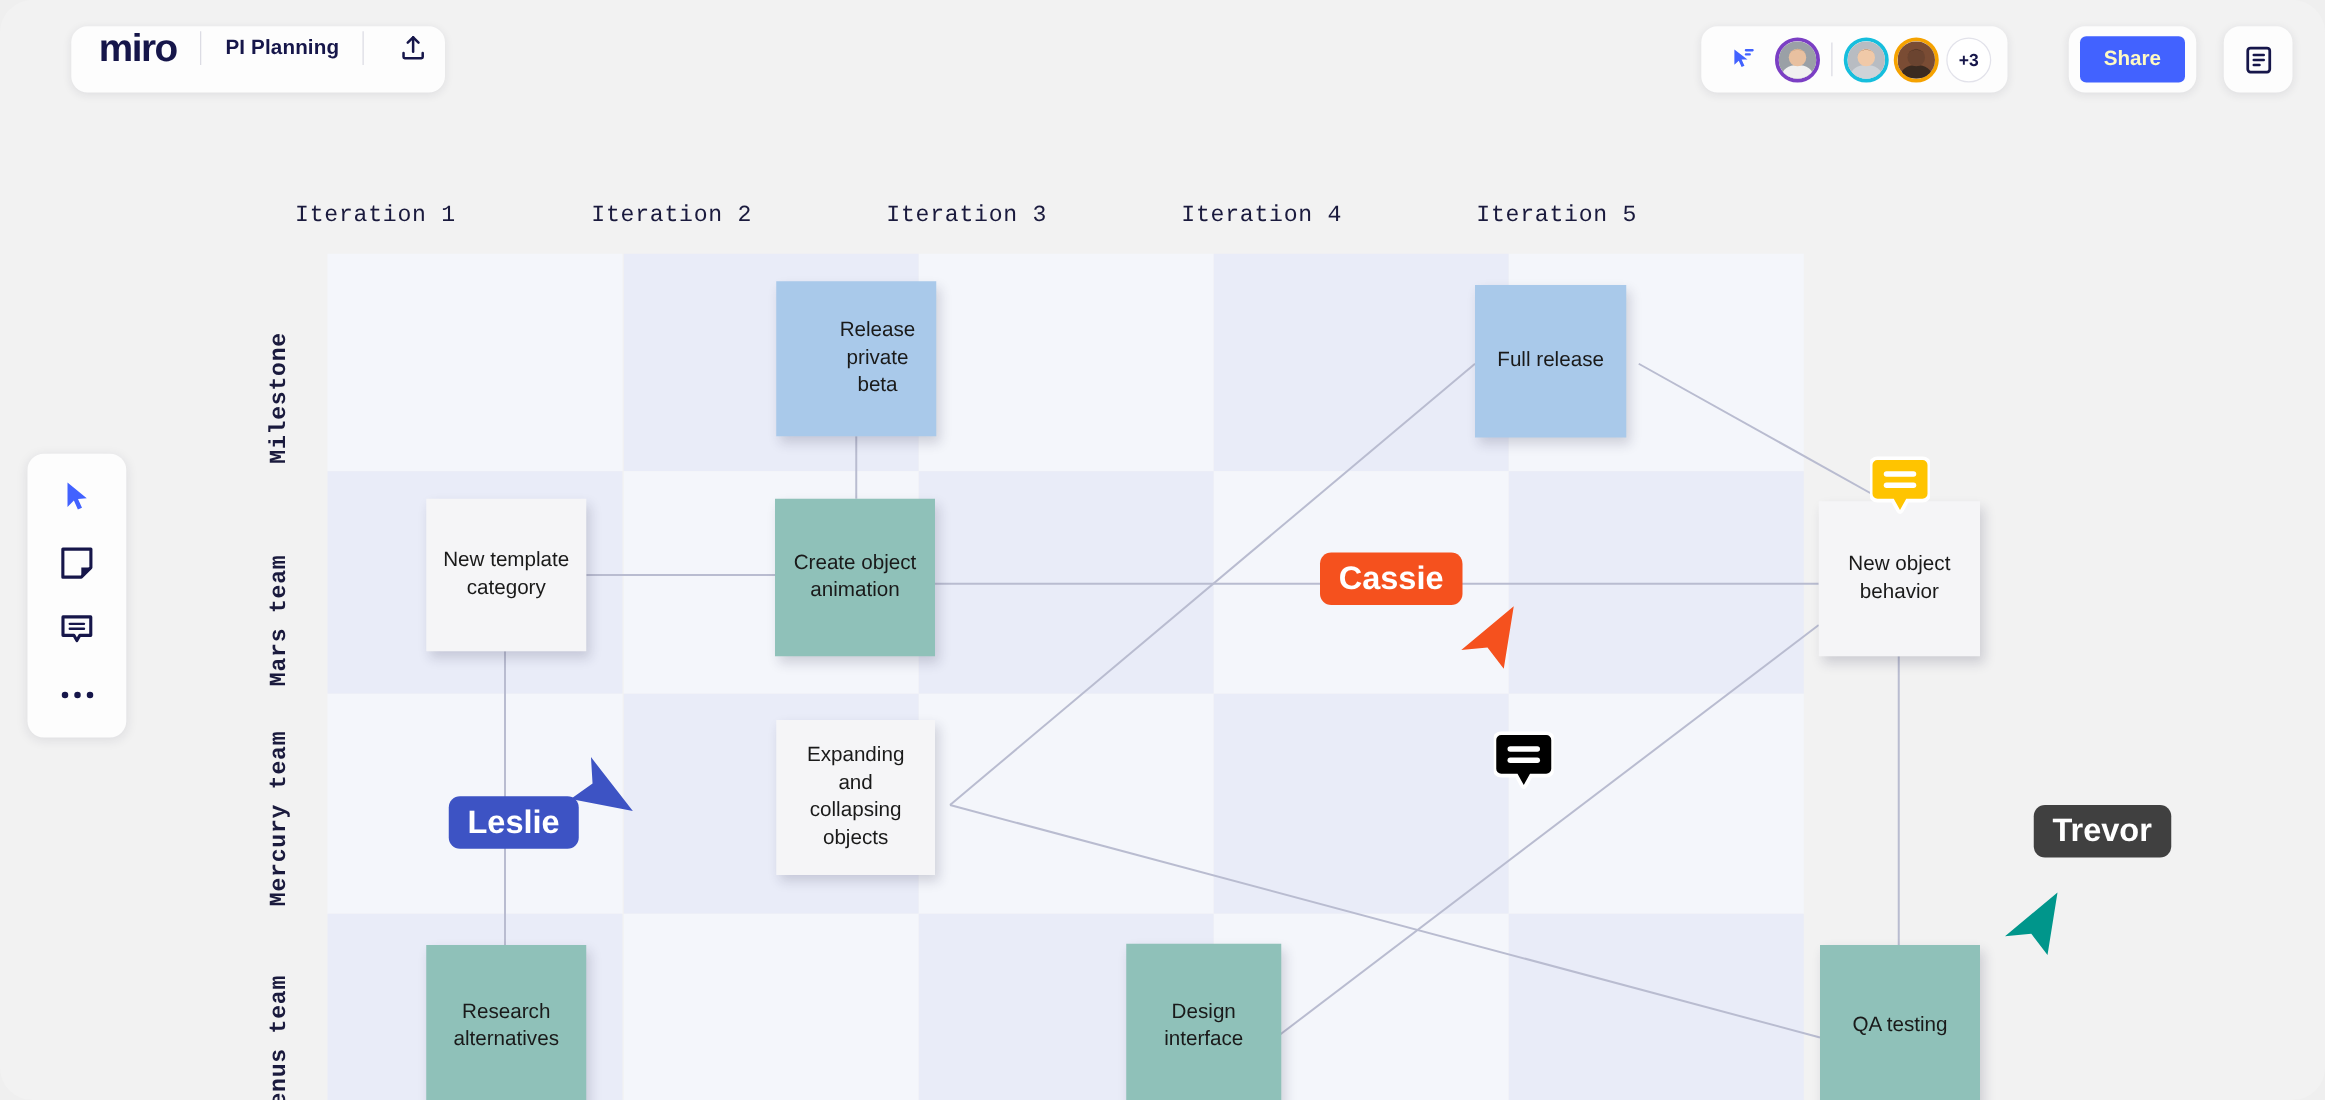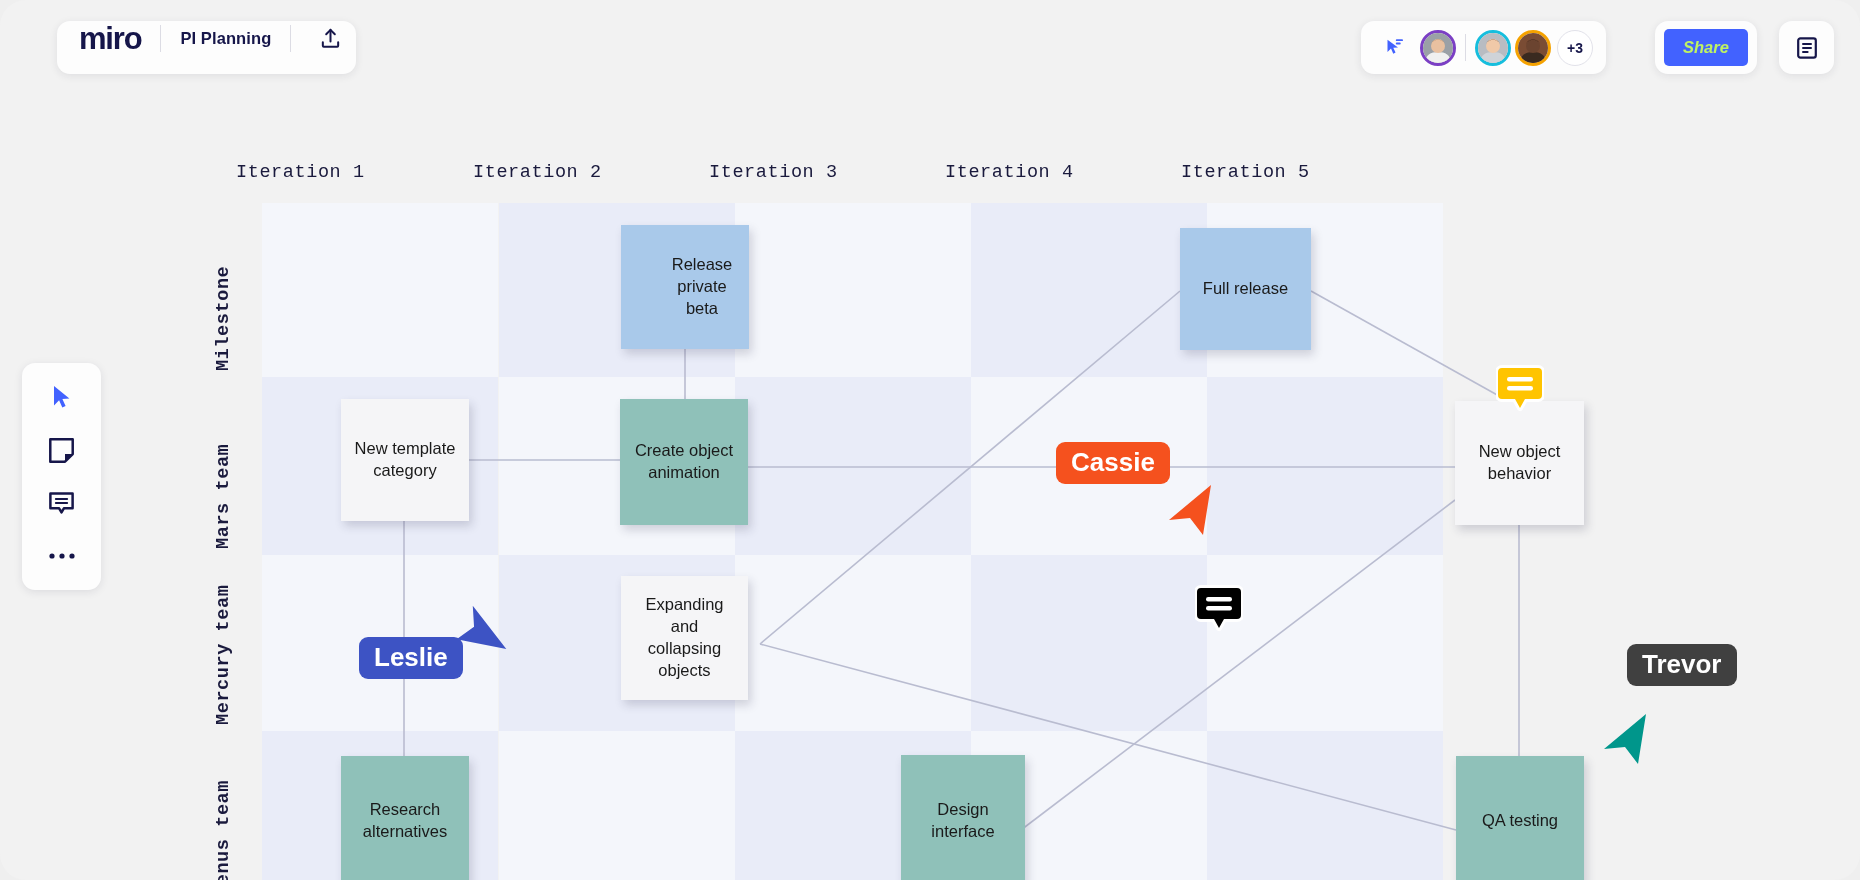--- a/index.html
+++ b/index.html
@@ -164,29 +164,28 @@
     flex: none;
   }
 
   #sharebar {
     left: 1655px; top: 21px;
     height: 53px;
     padding: 0 9px;
   }
   #share-btn {
     background: #4262ff;
-    color: #bef264;
+    color: #fef9c3;
     border: none;
     border-radius: 5px;
     font-family: "Liberation Sans", sans-serif;
     font-size: 16.5px;
     font-weight: 700;
     padding: 9px 19px;
     cursor: pointer;
-    font-style: italic;
   }
 
   #panelbar {
     left: 1779px; top: 21px;
     width: 55px; height: 53px;
     justify-content: center;
   }
 
   
   #tooldock {
@@ -286,21 +285,21 @@
         <polyline points="1455,500 1017,833" fill="none" stroke="#b9bcd0" stroke-width="1.6"></polyline>
         <polyline points="1519,525 1519,756" fill="none" stroke="#b9bcd0" stroke-width="1.6"></polyline>
         <polyline points="760,644 1456,830" fill="none" stroke="#b9bcd0" stroke-width="1.6"></polyline>
       </svg>
 
     <div id="notes">
         <div class="note note-blue" style="left: 621px; top: 225px; width: 128px; height: 124px; padding-left: 44px;">
           <span style="white-space: pre-line;">Release
 private beta</span>
         </div>
-        <div class="note note-blue" style="left: 1180px; top: 228px; width: 131px; height: 122px; text-align: right;">
+        <div class="note note-blue" style="left: 1180px; top: 228px; width: 121px; height: 122px; text-align: right;">
           <span style="white-space: pre-line;">Full release</span>
         </div>
         <div class="note note-white" style="left: 341px; top: 399px; width: 128px; height: 122px;">
           <span style="white-space: pre-line;">New template
 category</span>
         </div>
         <div class="note note-teal" style="left: 620px; top: 399px; width: 128px; height: 126px;">
           <span style="white-space: pre-line;">Create object
 animation</span>
         </div>

